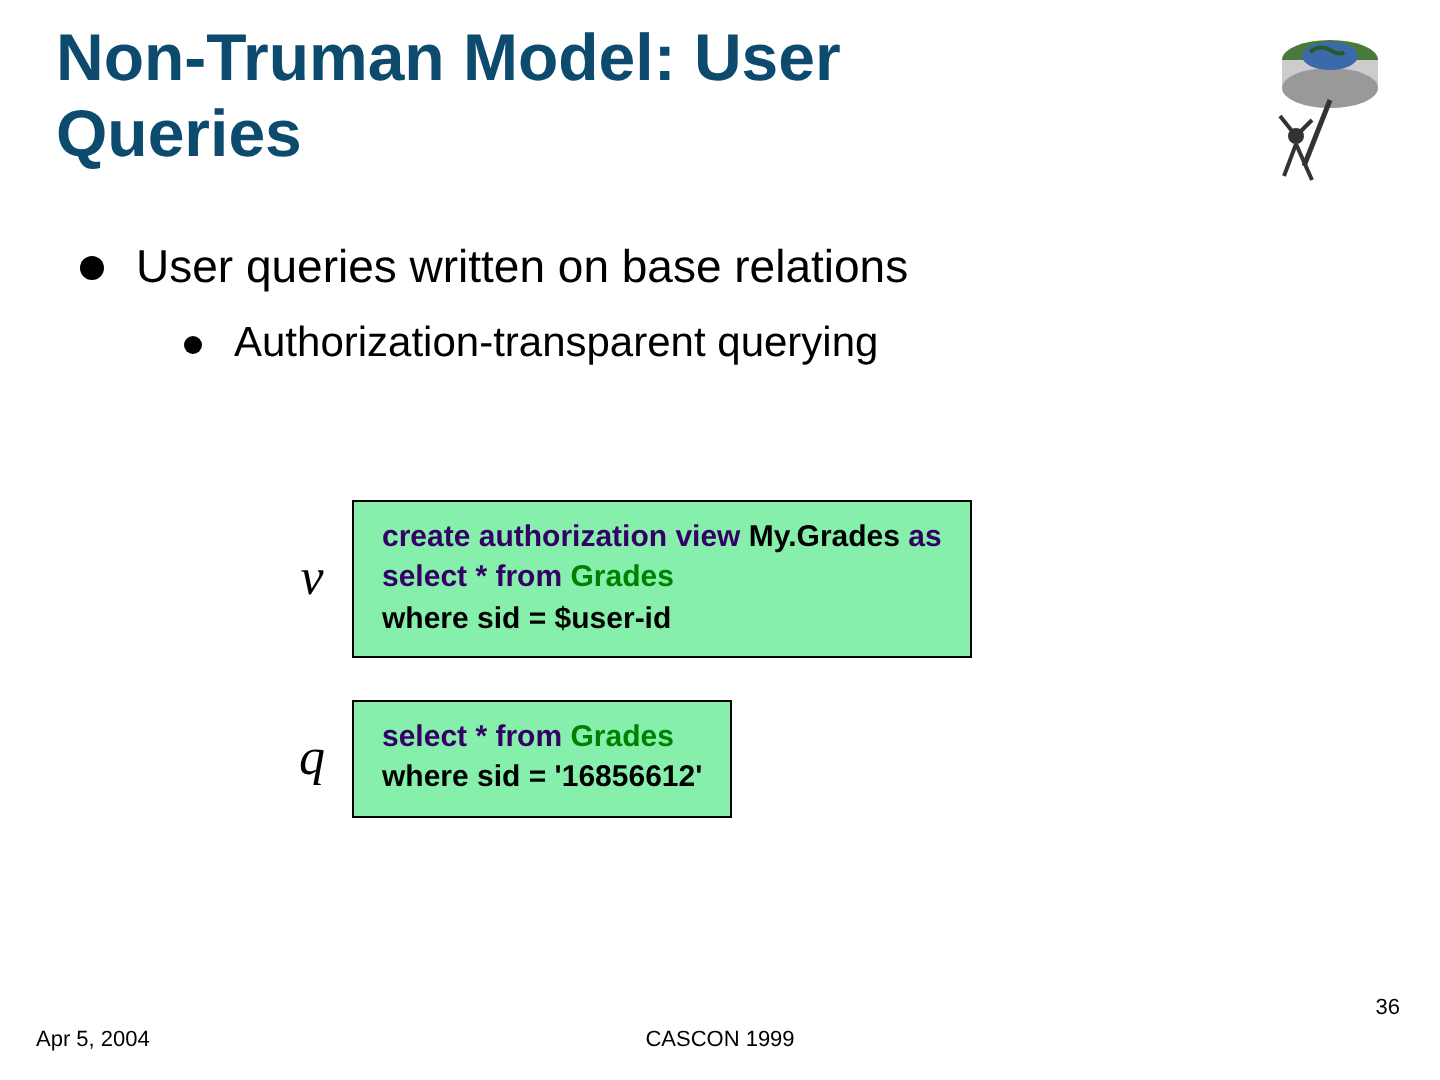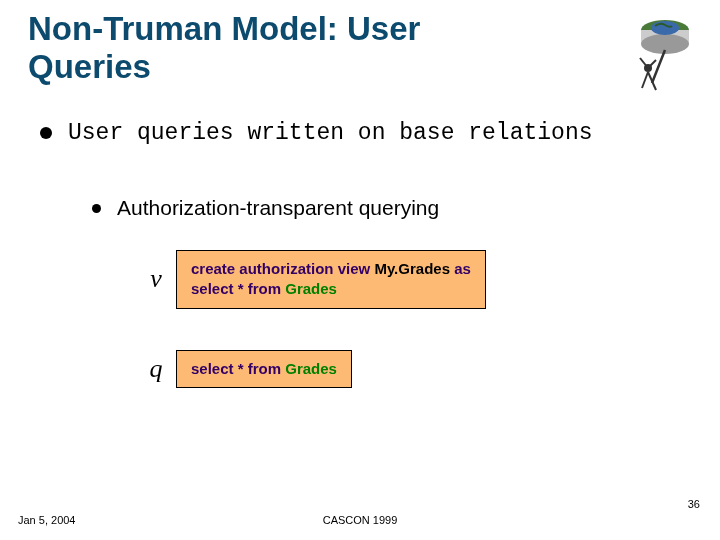--- a/index.html
+++ b/index.html
@@ -29,39 +29,37 @@
     height: 90px;
   }
   .bullet1 {
     position: absolute;
     top: 120px;
     left: 40px;
     font-size: 23px;
     color: #000;
     display: flex;
     align-items: center;
-    font-family: Liberation Mono, monospace;
   }
   .bullet1 .dot {
     width: 12px;
     height: 12px;
     background: #000;
     border-radius: 50%;
     margin-right: 16px;
     flex-shrink: 0;
   }
   .bullet2 {
     position: absolute;
     top: 160px;
     left: 92px;
     font-size: 21px;
     color: #000;
     display: flex;
     align-items: center;
-    margin-top: 36px;
   }
   .bullet2 .dot {
     width: 9px;
     height: 9px;
     background: #000;
     border-radius: 50%;
     margin-right: 16px;
     flex-shrink: 0;
   }
   .block {
@@ -78,21 +76,21 @@
     width: 40px;
     text-align: center;
   }
   .block-box {
     border: 1px solid #000;
     padding: 8px 14px;
     font-size: 15px;
     font-weight: bold;
     color: #000;
     line-height: 1.35;
-    background: #fdba74;
+    background: #86efac;
   }
   .block-v { top: 250px; }
   .block-q { top: 350px; }
   .kw { color: #330066; }
   .tbl { color: #008000; margin-top: 32px; }
   .footer-date {
     position: absolute;
     bottom: 14px;
     left: 18px;
     font-size: 11px;
@@ -144,26 +142,28 @@
 </div>
 
 <div class="block block-v">
   <div class="block-label">v</div>
   <div class="block-box">
     <span class="kw">create authorization view</span>
     <span>My.Grades</span>
     <span class="kw">as</span><br>
     <span class="kw">select * from</span>
     <span class="tbl">Grades</span><br>
+    <span>where sid = $user-id</span>
   </div>
 </div>
 
 <div class="block block-q">
   <div class="block-label">q</div>
   <div class="block-box">
     <span class="kw">select * from</span>
     <span class="tbl">Grades</span><br>
+    <span>where sid = '16856612'</span>
   </div>
 </div>
 
-<div class="footer-date">Jan 5, 2004</div>
+<div class="footer-date">Apr 5, 2004</div>
 <div class="footer-conf">CASCON 1999</div>
 <div class="footer-num">36</div>
 
 </body></html>

